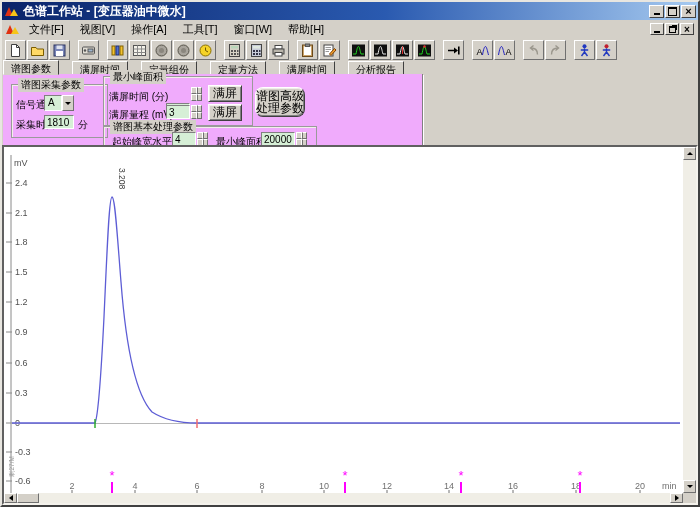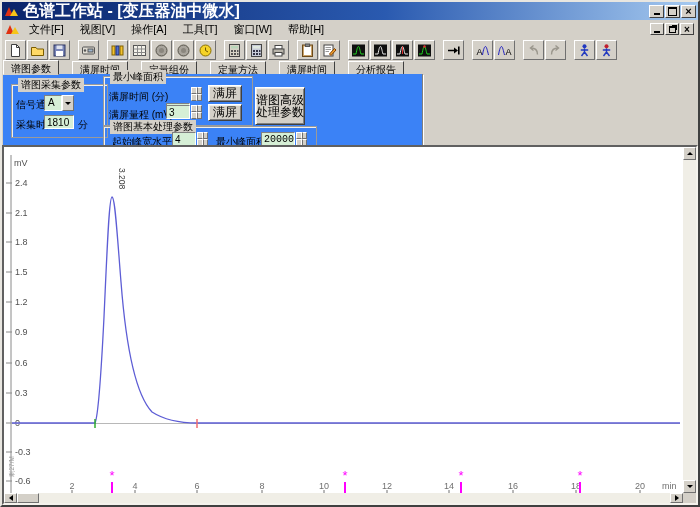--- a/index.html
+++ b/index.html
@@ -3,42 +3,42 @@
 <meta charset="utf-8">
 <style>
   html,body{margin:0;padding:0;background:#808080;}
   #screen{position:relative;width:700px;height:507px;background:#d4d0c8;
     font-family:"Liberation Sans","DejaVu Sans",sans-serif;font-size:11px;color:#000;
     border:2px solid;border-color:#e8e6e0 #404040 #404040 #e8e6e0;box-sizing:border-box;overflow:hidden;}
   .abs{position:absolute;}
   
   #titlebar{left:0;top:0;width:696px;height:18px;
     background:linear-gradient(90deg,#0a246a,#2a5ab0 55%,#a6caf0);display:flex;align-items:center;}
-  #titlebar .title{color:#fff;font-weight:bold;font-size:16px;margin-left:3px;white-space:nowrap;}
+  #titlebar .title{color:#fff;font-weight:bold;font-size:12px;margin-left:3px;white-space:nowrap;}
   .winbtn{width:15px;height:13px;background:#d4d0c8;border:1px solid;border-color:#fff #404040 #404040 #fff;
     display:flex;align-items:center;justify-content:center;margin-left:1px;box-sizing:border-box;}
   .winbtn .min{width:6px;height:2px;background:#000;margin-top:6px;}
   .winbtn .max{width:7px;height:6px;border:1px solid #000;border-top-width:2px;}
   .winbtn .restore{width:5px;height:4px;border:1px solid #000;border-top-width:2px;box-shadow:2px -2px 0 -1px #000;}
   .winbtn .x{font-size:11px;font-weight:bold;line-height:9px;}
   
   #menubar{left:0;top:18px;width:696px;height:18px;display:flex;align-items:center;border-bottom:1px solid #d4d0c8;}
   .menu-item{padding:8px 8px;white-space:nowrap;}
   
   #toolbar{left:0;top:37px;width:696px;height:22px;display:flex;align-items:center;padding-left:3px;box-sizing:border-box;}
   .tbtn{width:21px;height:20px;background:#d4d0c8;border:1px solid;border-color:#fff #707070 #707070 #fff;
     display:flex;align-items:center;justify-content:center;box-sizing:border-box;margin-right:1px;}
   .tgap{width:7px;}
   
   #tabbar{left:1px;top:58px;height:15px;display:flex;align-items:flex-end;}
   .tab{height:14px;padding:1px 7px 0 7px;margin-right:13px;background:#d4d0c8;font-size:10px;white-space:nowrap;
     border:1px solid;border-color:#fff #404040 transparent #fff;box-sizing:border-box;}
   .tab.active{height:15px;position:relative;z-index:3;}
   
-  #parampanel{left:1px;top:72px;width:419px;height:71px;background:#3b82f6;
+  #parampanel{left:1px;top:72px;width:419px;height:71px;background:#f0abfc;
     border-right:1px solid #808080;border-bottom:1px solid #808080;box-shadow:1px 1px 0 #fff;}
   .groupbox{position:absolute;border:1px solid #9a9a9a;box-shadow:inset 1px 1px 0 #f2f0ea;}
   .grouplegend{position:absolute;top:-7px;left:6px;background:#d4d0c8;padding:0 3px;font-size:10px;white-space:nowrap;}
   .lbl{position:absolute;font-size:10px;white-space:nowrap;}
   .field{position:absolute;background:#d6efd6;border:1px solid;border-color:#808080 #fff #fff #808080;
     font-size:10px;padding:1px 2px 0 2px;box-sizing:border-box;overflow:hidden;}
   .spin{position:absolute;width:11px;display:flex;flex-direction:column;}
   .spin div{height:7px;background:#d4d0c8;border:1px solid;border-color:#fff #707070 #707070 #fff;
     display:flex;align-items:center;justify-content:center;box-sizing:border-box;}
   .tri-up{width:0;height:0;border-left:3px solid transparent;border-right:3px solid transparent;border-bottom:3px solid #000;}
@@ -350,32 +350,32 @@
       <div class="field" style="left:68px;top:5px;width:24px;height:14px;">4</div>
       <div class="spin" style="left:93px;top:5px;">
         <div>
             <div class="tri-up"></div>
           </div>
         <div>
             <div class="tri-down"></div>
           </div>
       </div>
       <span class="lbl" style="left:112px;top:8px;">最小峰面积</span>
-      <div class="field" style="left:157px;top:5px;width:34px;height:14px;font-family:Liberation Mono, monospace;">20000</div>
+      <div class="field" style="left:157px;top:5px;width:34px;height:14px;">20000</div>
       <div class="spin" style="left:192px;top:5px;">
         <div>
             <div class="tri-up"></div>
           </div>
         <div>
             <div class="tri-down"></div>
           </div>
       </div>
     </div>
 
-    <div class="btn" style="left:252px;top:13px;width:50px;height:38px;flex-direction:column;line-height:12px;">
+    <div class="btn" style="left:252px;top:13px;width:50px;height:30px;flex-direction:column;line-height:12px;border-radius:8px;">
       <span>谱图高级</span>
       <span>处理参数</span>
     </div>
   </div>
 
   <div id="chartpanel" class="abs">
 
     <svg class="abs" style="left:0;top:0;" width="677" height="346">
 
       <line x1="7" y1="8" x2="7" y2="346" stroke="#8a8a8a" stroke-width="1"></line>

